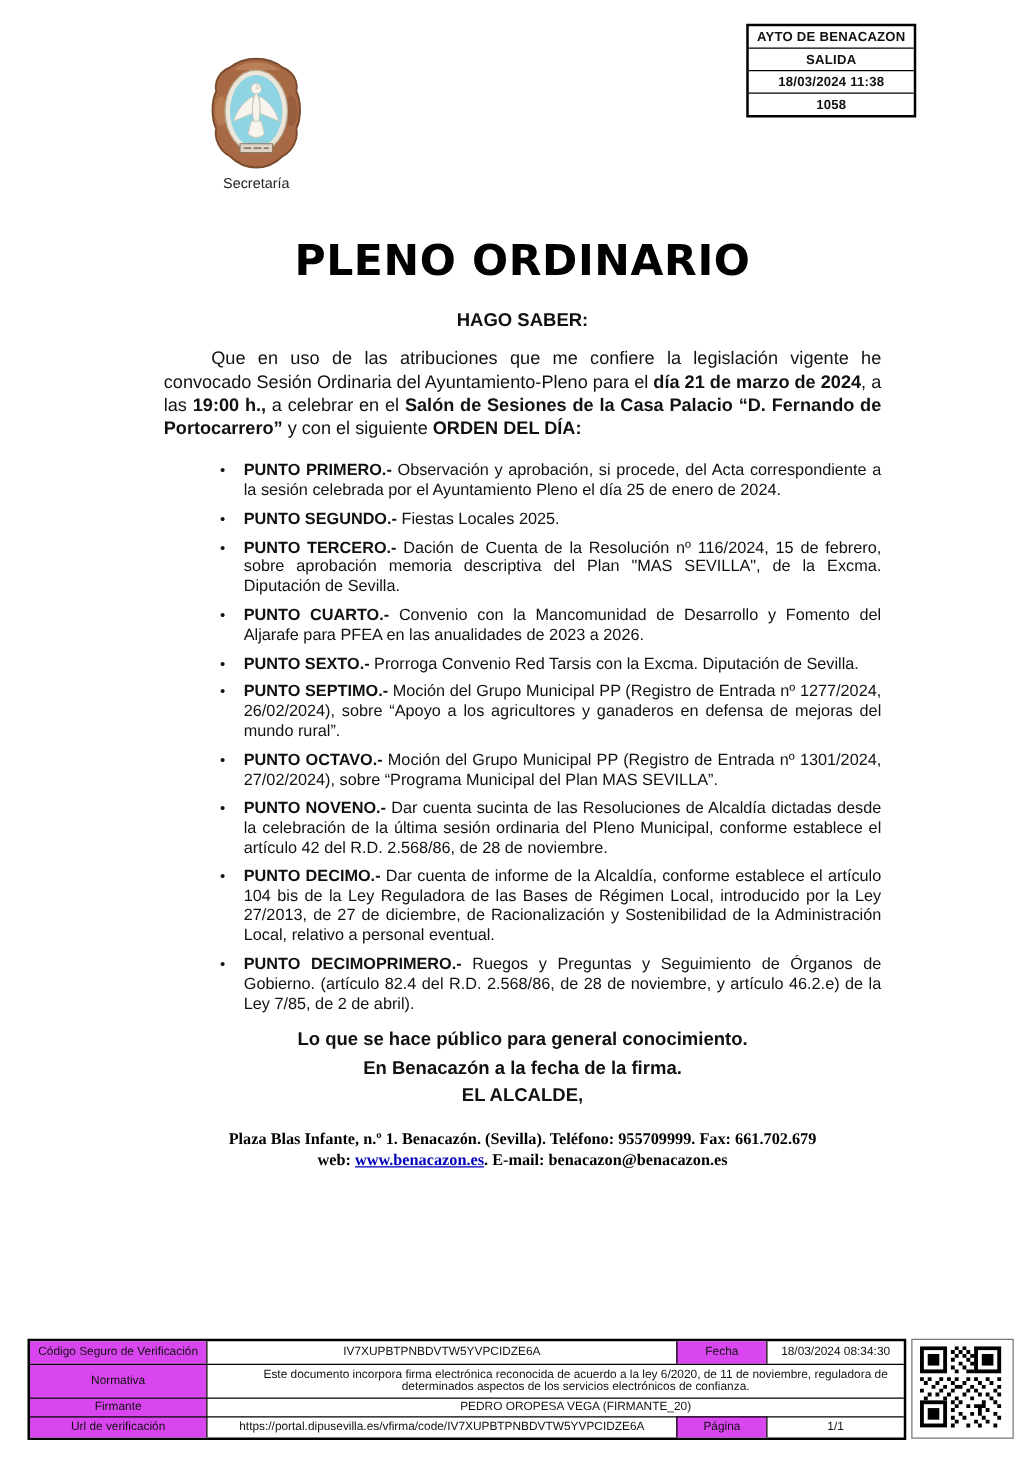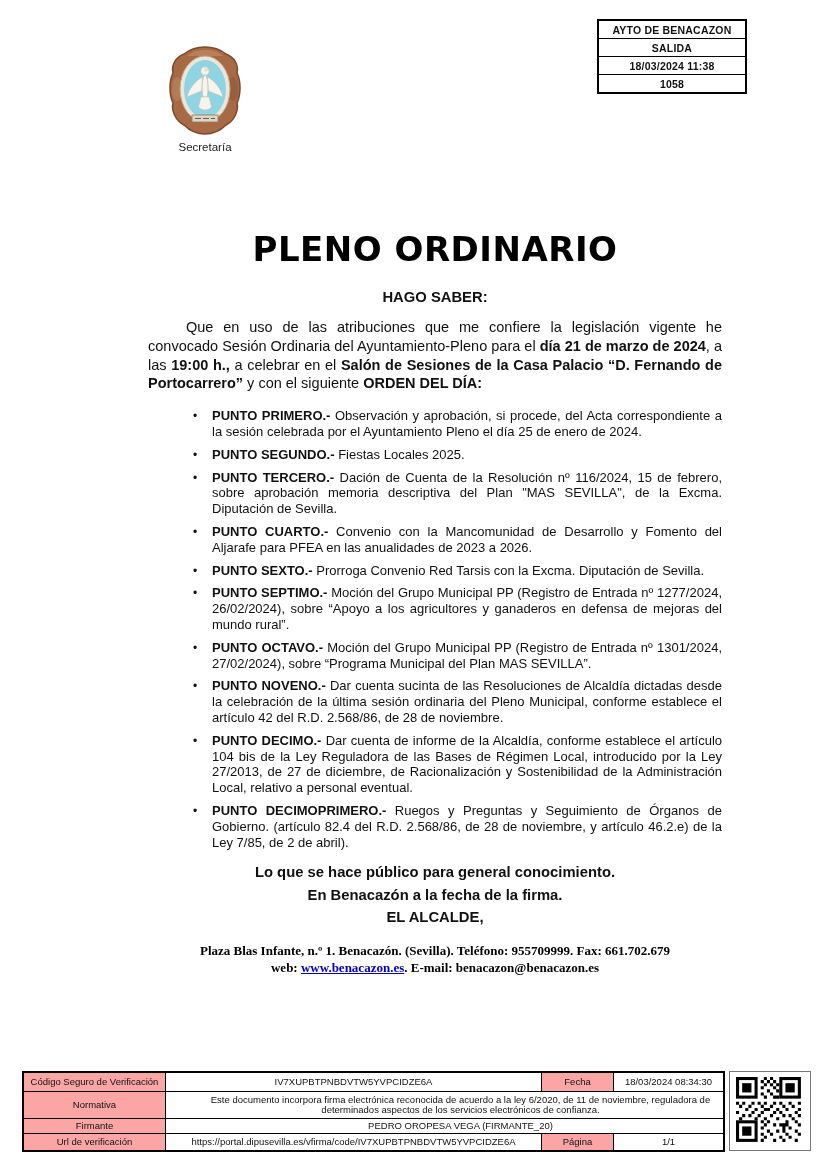--- a/index.html
+++ b/index.html
@@ -9,41 +9,41 @@
     width: 826px; height: 1169px;
     margin: 0 auto;
     background: #ffffff;
     font-family: "Liberation Sans", sans-serif;
     color: #111;
     overflow: hidden;
   }
 
   
   .stamp {
-    position: absolute; top: 19px; left: 597px; width: 150px;
+    position: absolute; top: 19px; left: 597px; width: 136px;
     border: 2px solid #000; background: #fff;
   }
   .stamp-row {
     text-align: center; font-weight: bold; font-size: 10.5px;
     padding: 3px 2px 2px 2px; border-bottom: 1px solid #000;
     letter-spacing: 0.2px;
   }
   .stamp-row:last-child { border-bottom: none; }
 
   
   .logo { position: absolute; top: 44px; left: 105px; width: 200px; text-align: center; }
   .logo svg { width: 80px; height: 96px; display: block; margin: 0 auto; }
   .logo-org {
     font-family: "Liberation Serif", serif; font-style: italic; font-weight: bold;
     font-size: 17px; margin-top: 1px; color: #1a1a1a; white-space: nowrap;
   }
   .logo-dept { font-size: 11.5px; margin-top: 1px; color: #222; }
 
   
-  .content { position: absolute; left: 148px; top: 0; width: 574px; margin-top: 40px; }
+  .content { position: absolute; left: 131px; top: 0; width: 574px; }
   .title {
     margin-top: 189px; text-align: center;
     font-family: "DejaVu Sans", sans-serif;
     font-size: 34px; font-weight: bold; letter-spacing: 0.5px; color: #000;
   }
   .subtitle { margin-top: 21px; text-align: center; font-size: 14.8px; font-weight: bold; }
   .hago { margin-top: 20px; text-align: center; font-size: 14.8px; font-weight: bold; }
   .intro {
     margin-top: 13px; font-size: 14.5px; line-height: 18.8px;
     text-align: justify; text-indent: 38px;
@@ -72,21 +72,21 @@
     grid-template-rows: 18px 27px 15px 17px;
     font-size: 9.5px; line-height: 10.5px;
   }
   .vcell {
     display: flex; align-items: center; justify-content: center;
     text-align: center; padding: 1px 4px; overflow: hidden;
     border-top: 1px solid #000; border-left: 1px solid #000;
   }
   .vcell.r1 { border-top: none; }
   .vcell.c1 { border-left: none; }
-  .vlabel { background: #fca5a5; }
+  .vlabel { background: #d946ef; }
   .vspan { grid-column: 2 / 5; padding-left: 36px; }
 
   .qrbox {
     position: absolute; left: 729px; top: 1071px; width: 82px; height: 80px;
     border: 1px solid #777; background: #fff;
     display: flex; align-items: center; justify-content: center;
   }
 </style>
 </head>
 <body>

